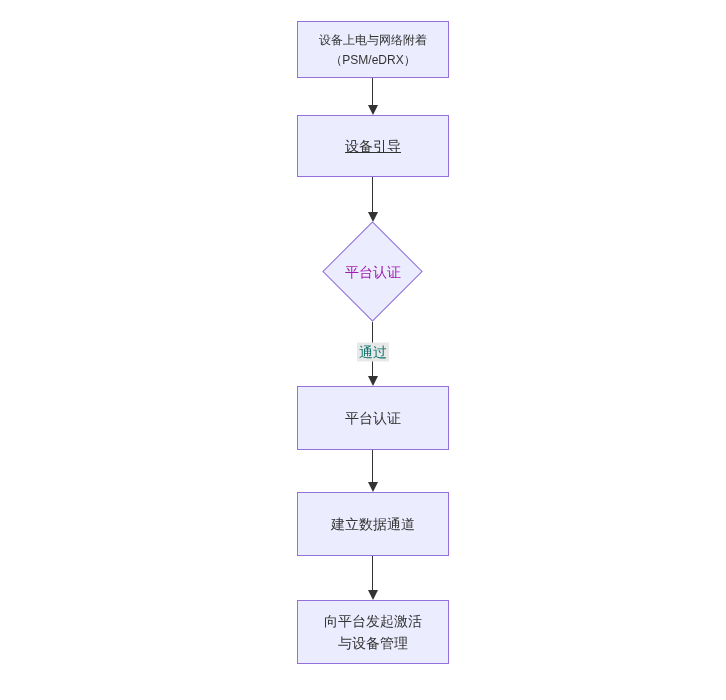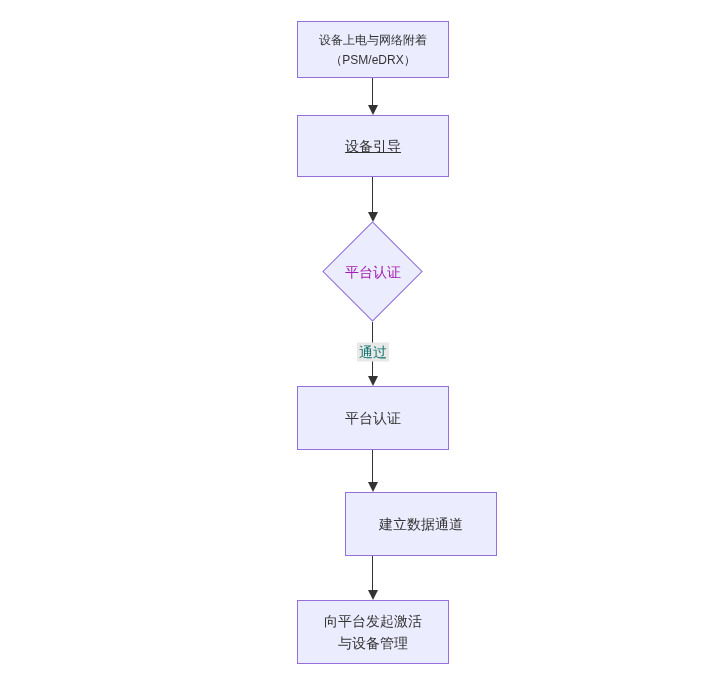--- a/index.html
+++ b/index.html
@@ -109,21 +109,21 @@
   <div class="arrowhead" style="top:376px;"></div>
   <div class="edge-label">通过</div>
 
   <div class="node" style="top:386px;height:64px;">
     <span class="line">平台认证</span>
   </div>
 
   <div class="edge-line" style="top:450px;height:32px;"></div>
   <div class="arrowhead" style="top:482px;"></div>
 
-  <div class="node" style="top:492px;height:64px;margin-left:48px;">
+  <div class="node" style="top:492px;height:64px;">
     <span class="line">建立数据通道</span>
   </div>
 
   <div class="edge-line" style="top:556px;height:34px;"></div>
   <div class="arrowhead" style="top:590px;"></div>
 
   <div class="node" style="top:600px;height:64px;">
     <span class="line">向平台发起激活</span>
     <span class="line">与设备管理</span>
   </div>

